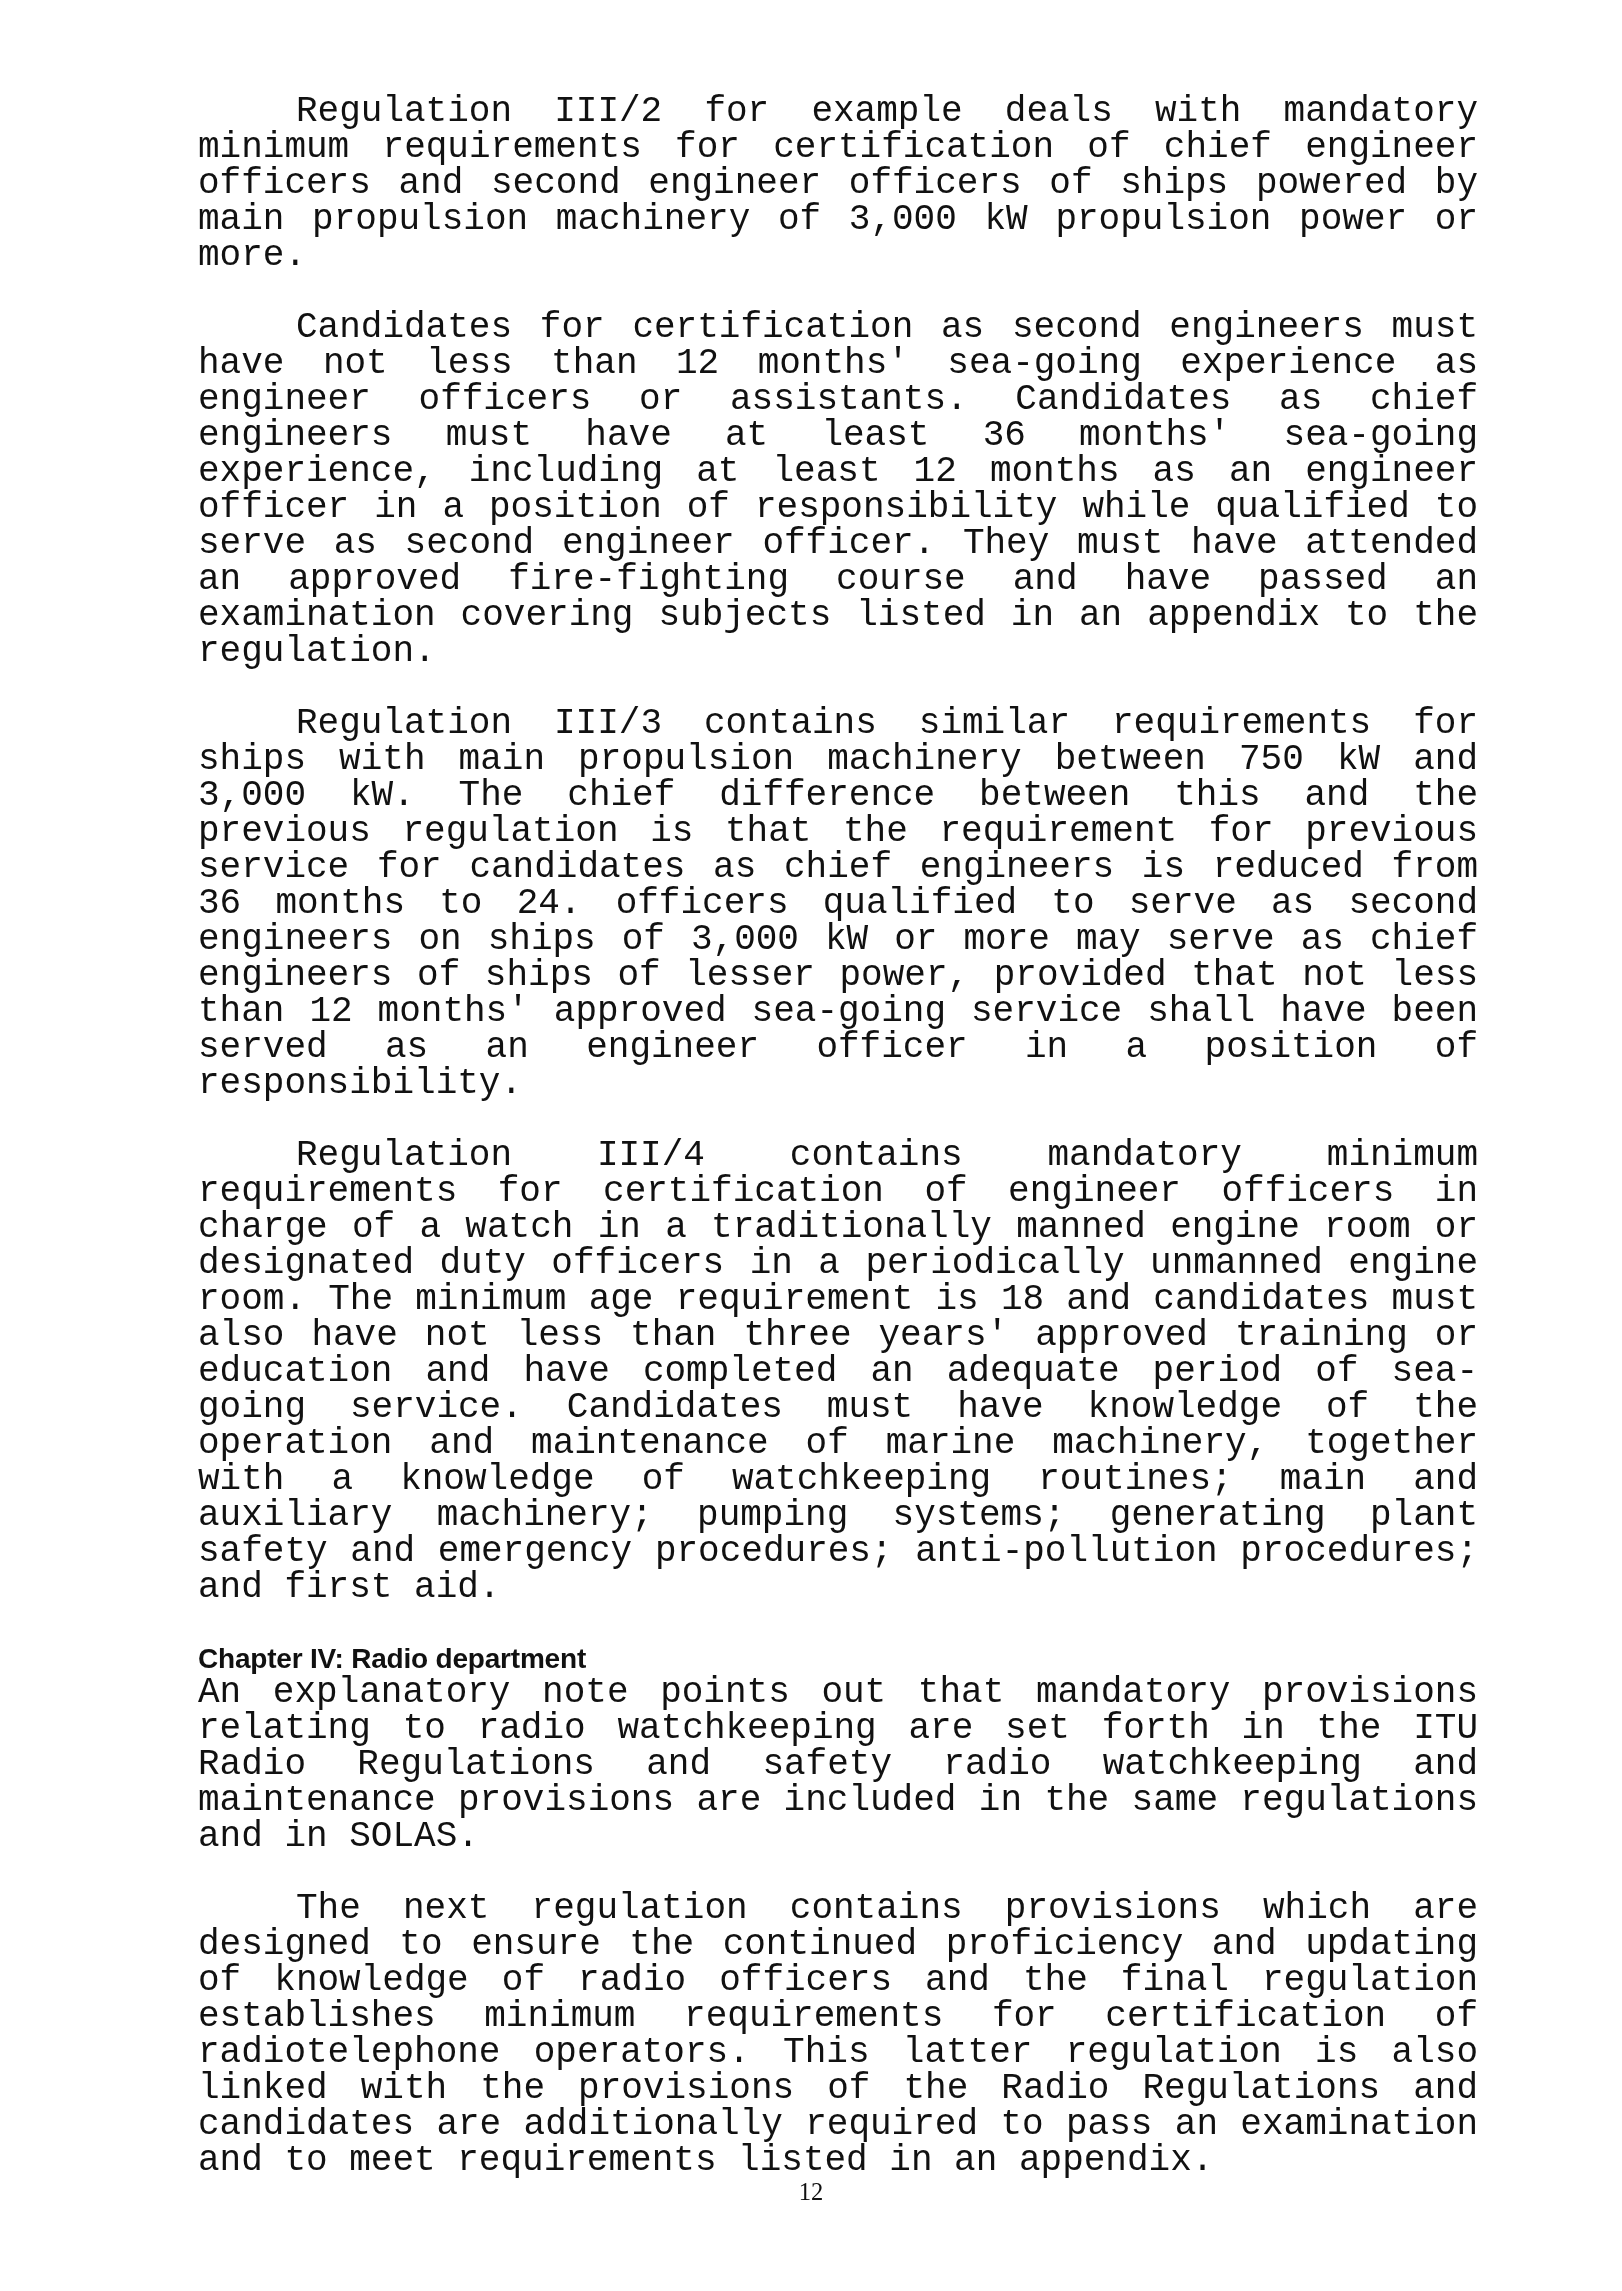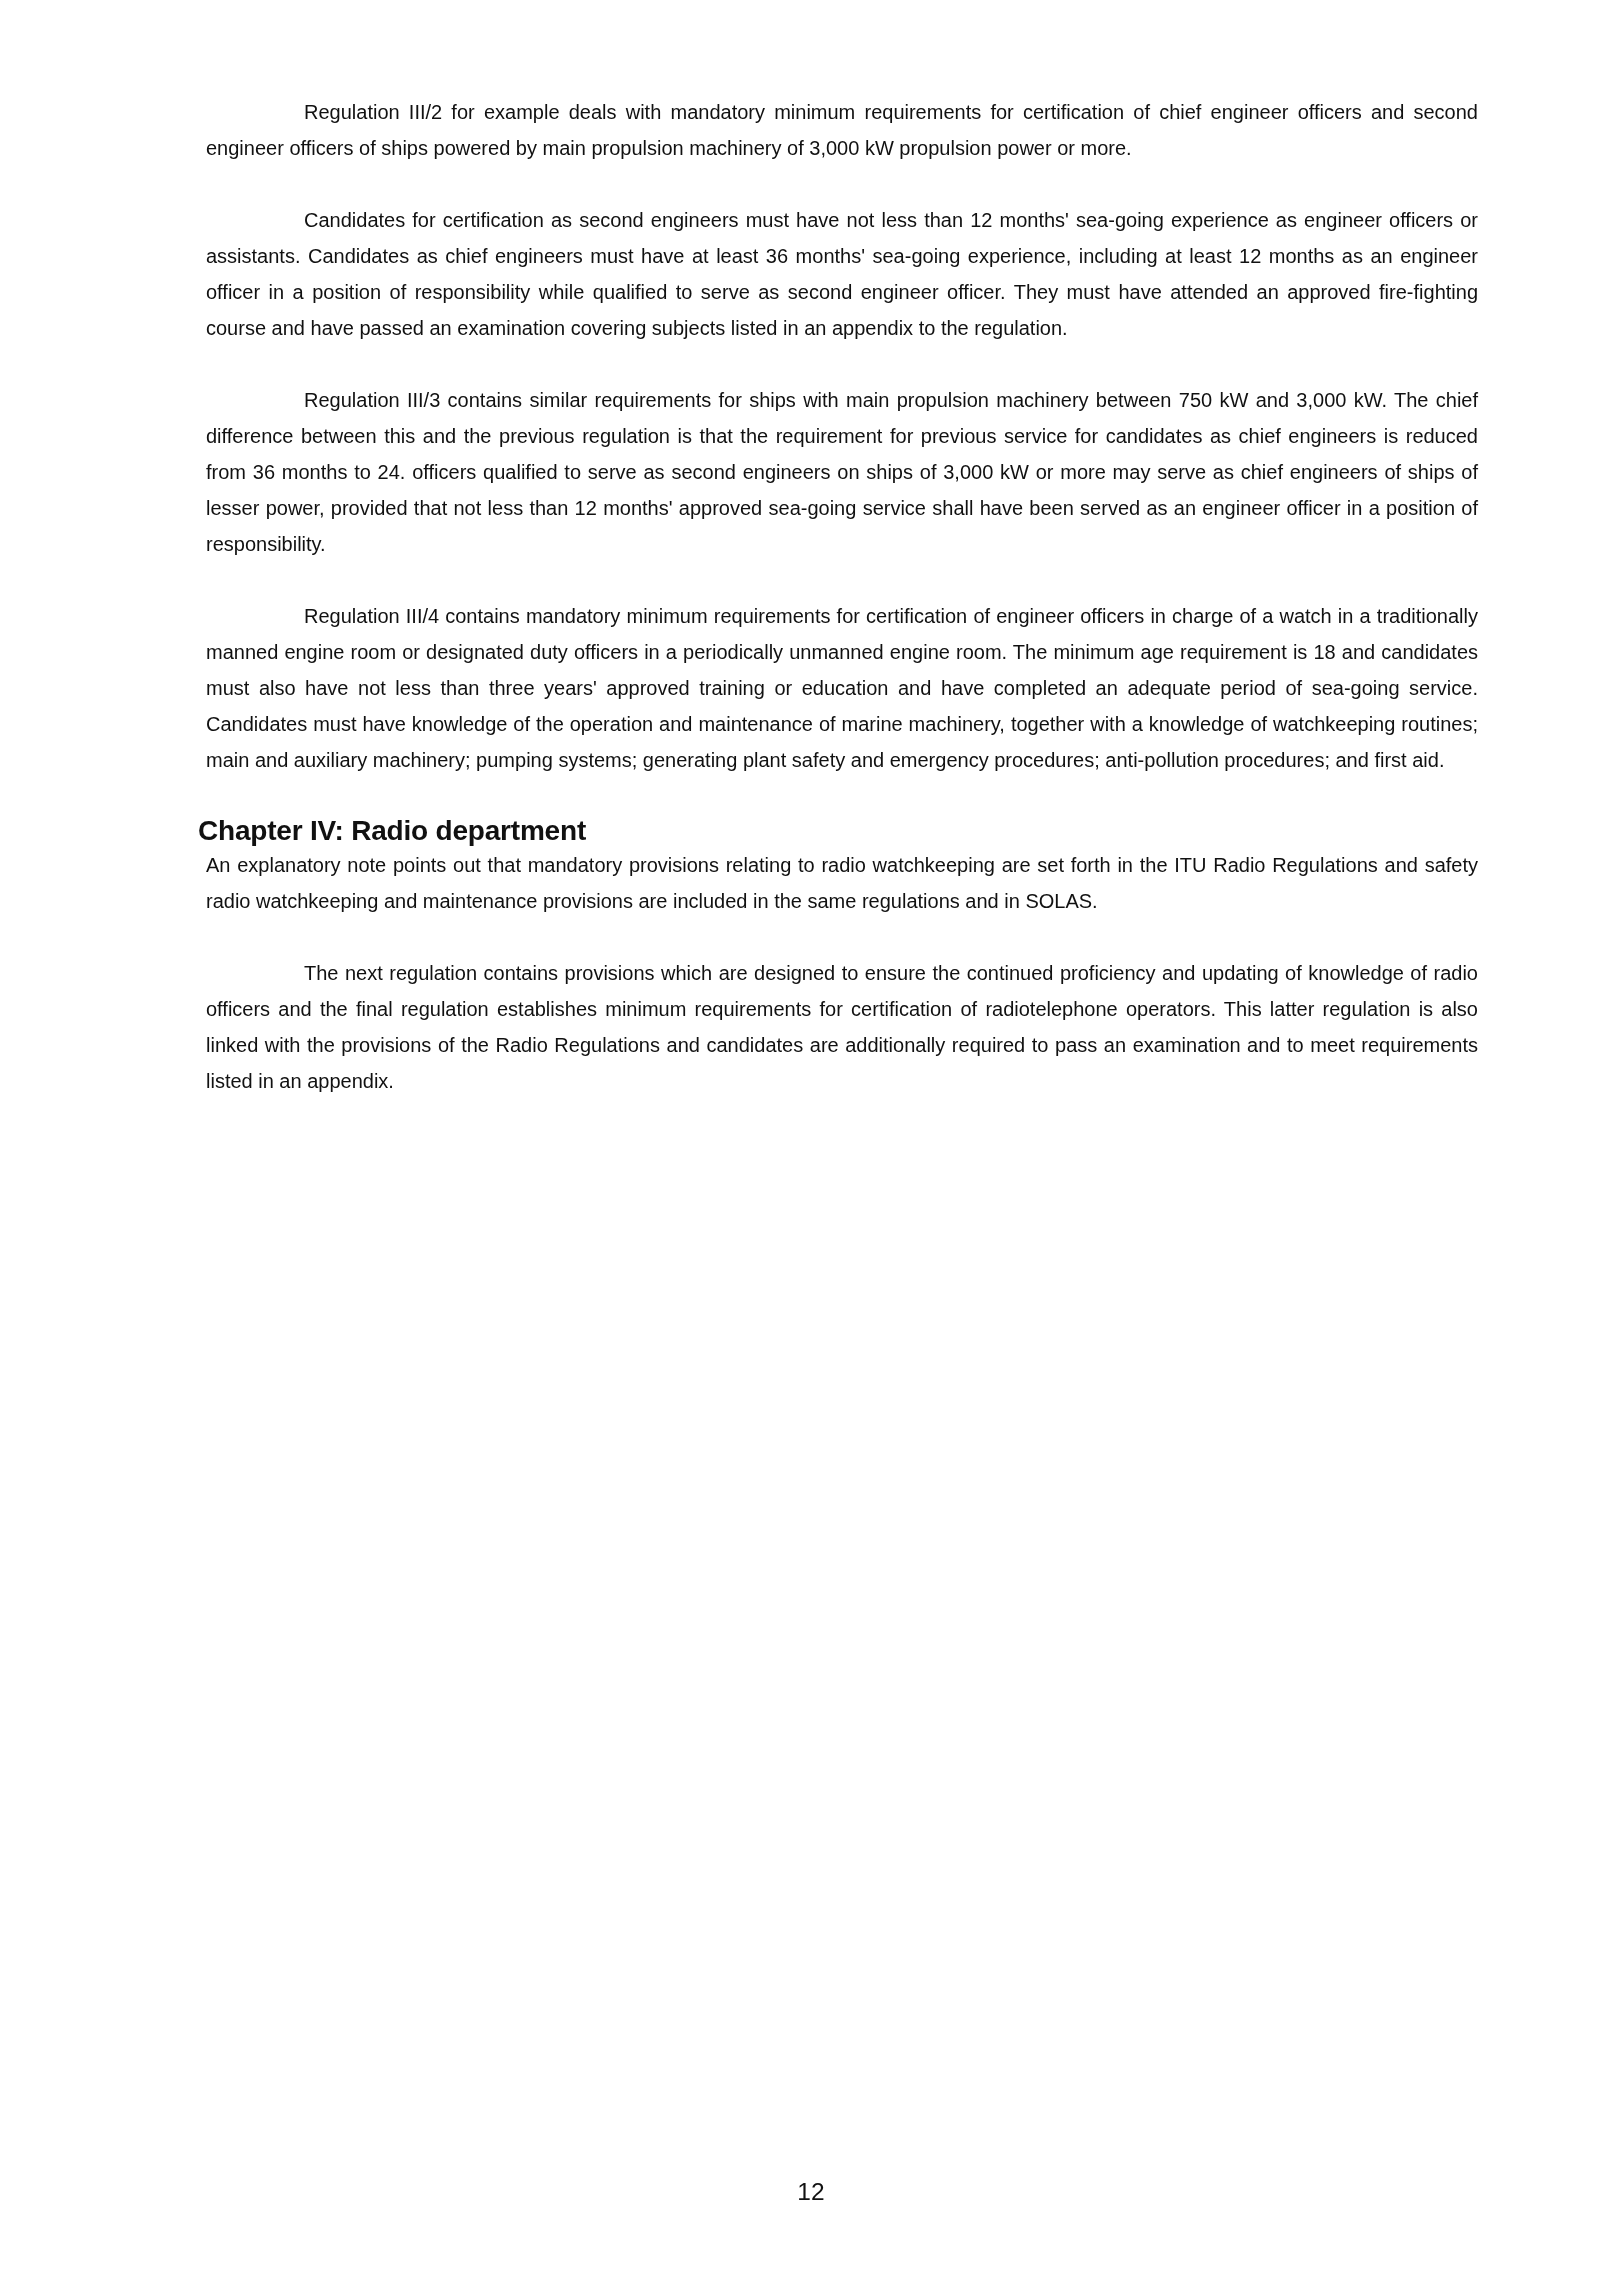--- a/index.html
+++ b/index.html
@@ -14,46 +14,46 @@
       overflow: hidden;
       color: #111111;
     }
     .page {
       position: absolute;
       left: 198px;
       top: 94px;
       width: 1280px;
     }
     p.para {
-      font-family: Liberation Sans, sans-serif;
-      font-size: 20px;
+      font-family: Liberation Mono, monospace;
+      font-size: 36px;
       line-height: 36px;
       text-align: justify;
-      margin: 0 0 36px 8px;
+      margin: 0 0 36px 0;
       text-indent: 98px;
       word-spacing: 0px;
     }
     p.para.noindent {
       text-indent: 0;
     }
     h2.chapter-heading {
       font-family: "Liberation Sans", sans-serif;
       font-weight: bold;
       font-size: 28px;
       line-height: 33px;
       margin: 11.8px 0 0 0;
       letter-spacing: -0.2px;
     }
     .page-number {
       position: absolute;
       left: 0;
       width: 1622px;
       top: 2177px;
       text-align: center;
-      font-family: Liberation Sans, sans-serif;
+      font-family: Liberation Serif, serif;
       font-size: 24.5px;
       line-height: 29px;
     }
   </style>
 </head>
 <body>
 
 <div class="page">
   <p class="para">Regulation III/2 for example deals with mandatory minimum requirements for certification of chief engineer officers and second engineer officers of ships powered by main propulsion machinery of 3,000 kW propulsion power or more.</p>
   <p class="para">Candidates for certification as second engineers must have not less than 12 months' sea-going experience as engineer officers or assistants.  Candidates as chief engineers must have at least 36 months' sea-going experience, including at least 12 months as an engineer officer in a position of responsibility while qualified to serve as second engineer officer.  They must have attended an approved fire-fighting course and have passed an examination covering subjects listed in an appendix to the regulation.</p>

